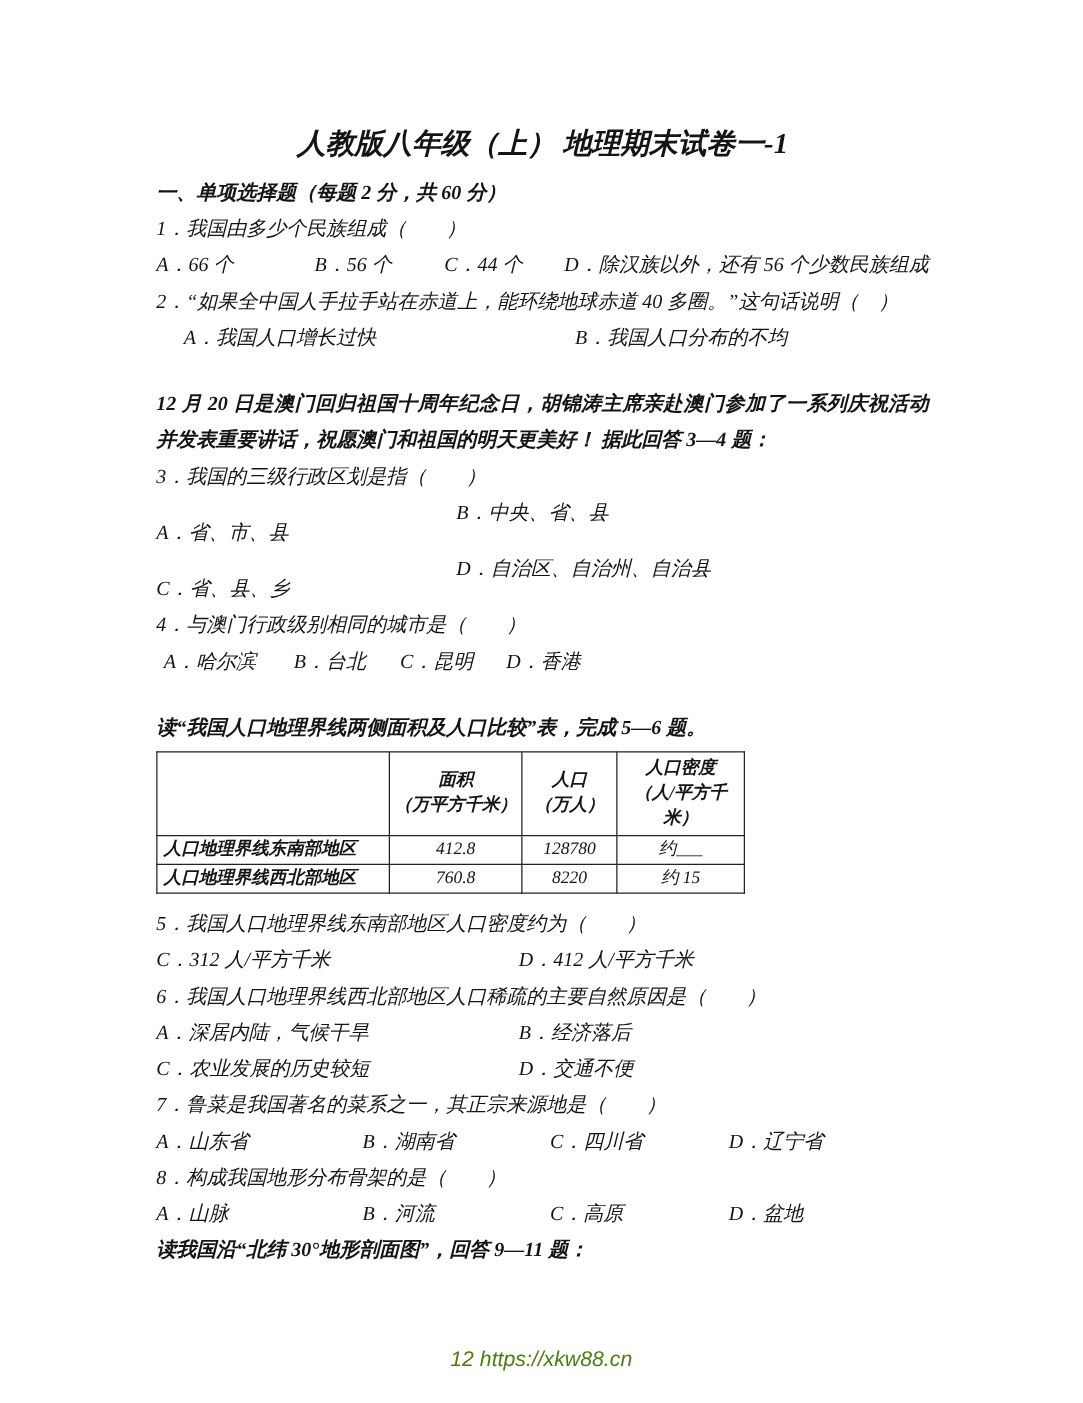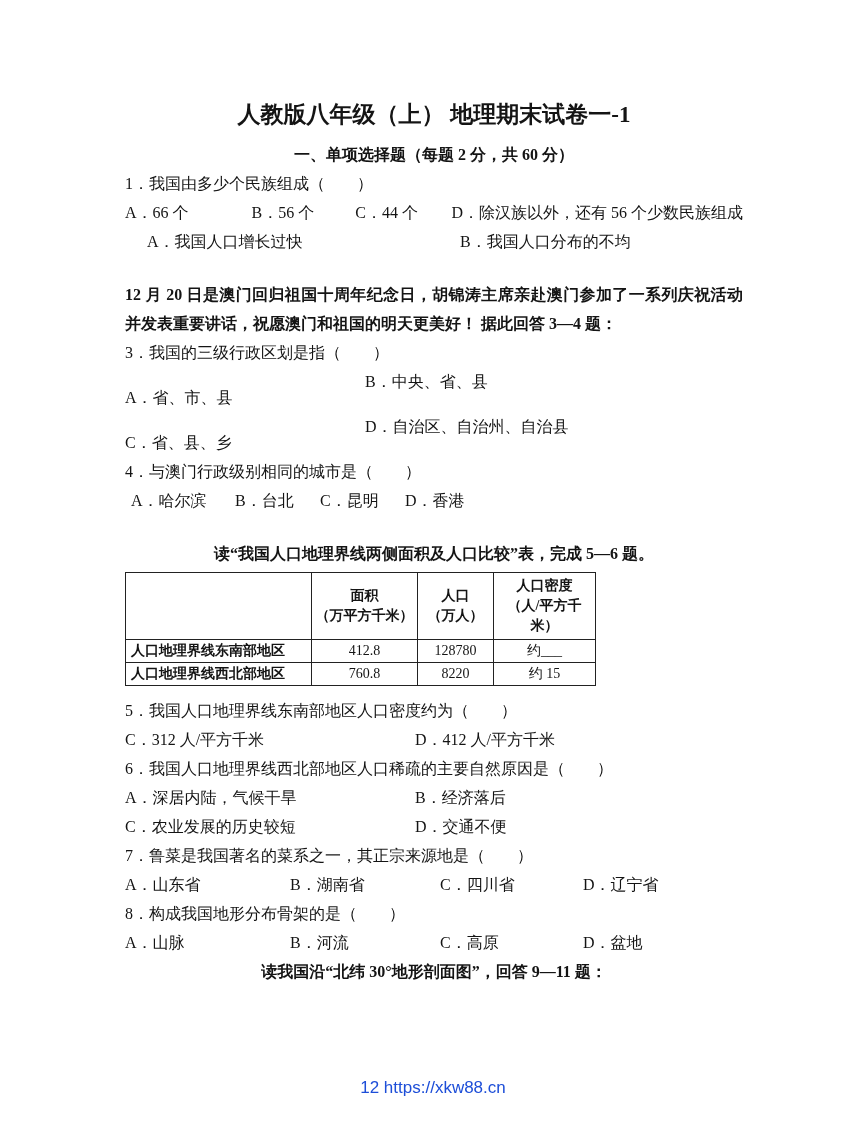--- a/index.html
+++ b/index.html
@@ -6,64 +6,66 @@
   .page {
     position:relative;
     width:816px; height:1122px;
     margin:0 auto;
     background:#ffffff;
     box-sizing:border-box;
     padding:100px 98px 16px 100px;
     font-family:"Liberation Serif","DejaVu Serif",serif;
     color:#141414;
     overflow:hidden;
+    font-style:italic;
   }
   .title { text-align:center; font-size:23px; font-weight:700; line-height:30px; margin-bottom:10px; }
   .line  { font-size:16px; line-height:29px; }
-  .bold  { font-weight:700;text-align:center; }
+  .bold  { font-weight:700; }
   .just  { text-align:justify; }
   .gap-top   { margin-top:24px; }
   .opts { display:flex; }
   .opt  { display:block; white-space:nowrap; }
   .w85{width:85px;} .w101{width:101px;} .w104{width:104px;} .w109{width:109px;}
   .w133{width:133px;} .w143{width:143px;} .w150{width:150px;} .w165{width:165px;}
   .w240{width:240px;margin-top:16px;} .w290{width:290px;} .w313{width:313px;margin-left:22px;}
   .indent6{ padding-left:6px; }
   table.data { border-collapse:collapse; table-layout:fixed; width:470px; margin:4px 0 10px 0; }
   table.data col.c0{width:186px;} table.data col.c1{width:106px;}
   table.data col.c2{width:76px;}  table.data col.c3{width:102px;}
   table.data th, table.data td {
     border:1px solid #222; font-size:14px; padding:1px 4px;
     text-align:center; vertical-align:middle; line-height:20px;
   }
   table.data th { font-weight:700; white-space:pre-line; padding:3px 2px; }
   table.data td.rowlabel { text-align:left; font-weight:700; white-space:nowrap; padding-left:5px; }
   .footer {
     position:absolute; left:0; right:0; bottom:24px;
-    text-align:center; font-size:17px; color:#1d4ed8;
+    text-align:center; font-size:17px; color:#4d7c0f;
     font-family:"Liberation Sans","DejaVu Sans",sans-serif;
   }
 </style>
 </head>
 <body>
 
 <div class="page">
 
   <div class="title">人教版八年级（上） 地理期末试卷一-1</div>
 
   <div class="line bold">一、单项选择题（每题 2 分，共 60 分）</div>
 
   <div class="line">1．我国由多少个民族组成（　　）</div>
   <div class="opts line">
     <span class="opt w133">A．66 个</span>
     <span class="opt w109">B．56 个</span>
     <span class="opt w101">C．44 个</span>
     <span class="opt">D．除汉族以外，还有 56 个少数民族组成</span>
   </div>
 
+  <div class="line">2．“如果全中国人手拉手站在赤道上，能环绕地球赤道 40 多圈。”这句话说明（　）</div>
   <div class="opts line">
     <span class="opt w313">A．我国人口增长过快</span>
     <span class="opt">B．我国人口分布的不均</span>
   </div>
 
   <div class="line bold just gap-top">12 月 20 日是澳门回归祖国十周年纪念日，胡锦涛主席亲赴澳门参加了一系列庆祝活动并发表重要讲话，祝愿澳门和祖国的明天更美好！ 据此回答 3—4 题：</div>
 
   <div class="line">3．我国的三级行政区划是指（　　）</div>
   <div class="opts line">
     <span class="opt w240">A．省、市、县</span>

